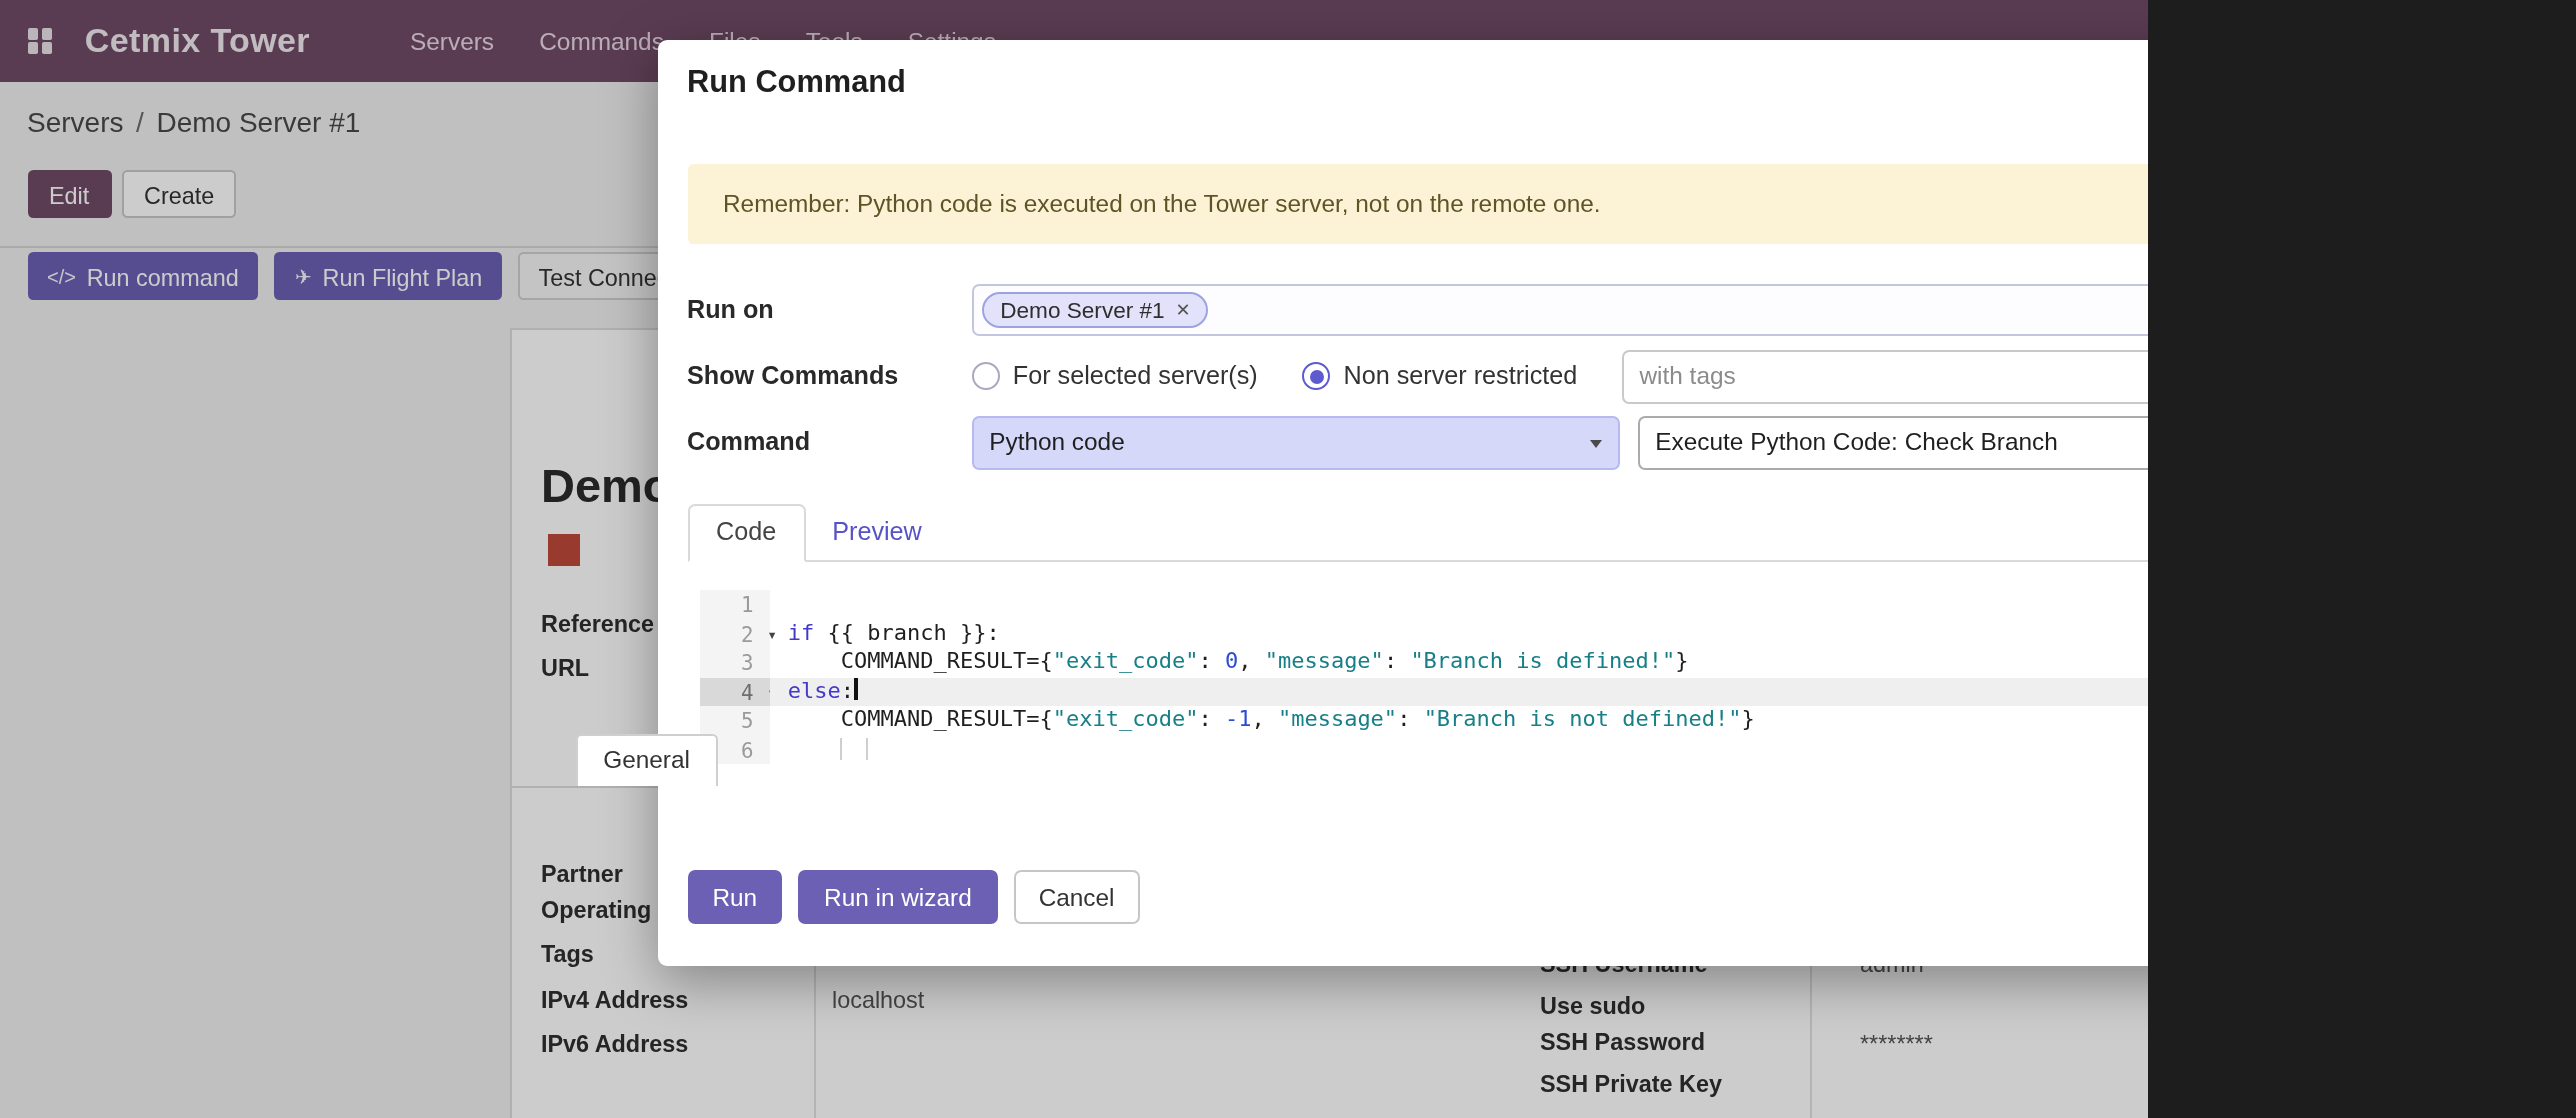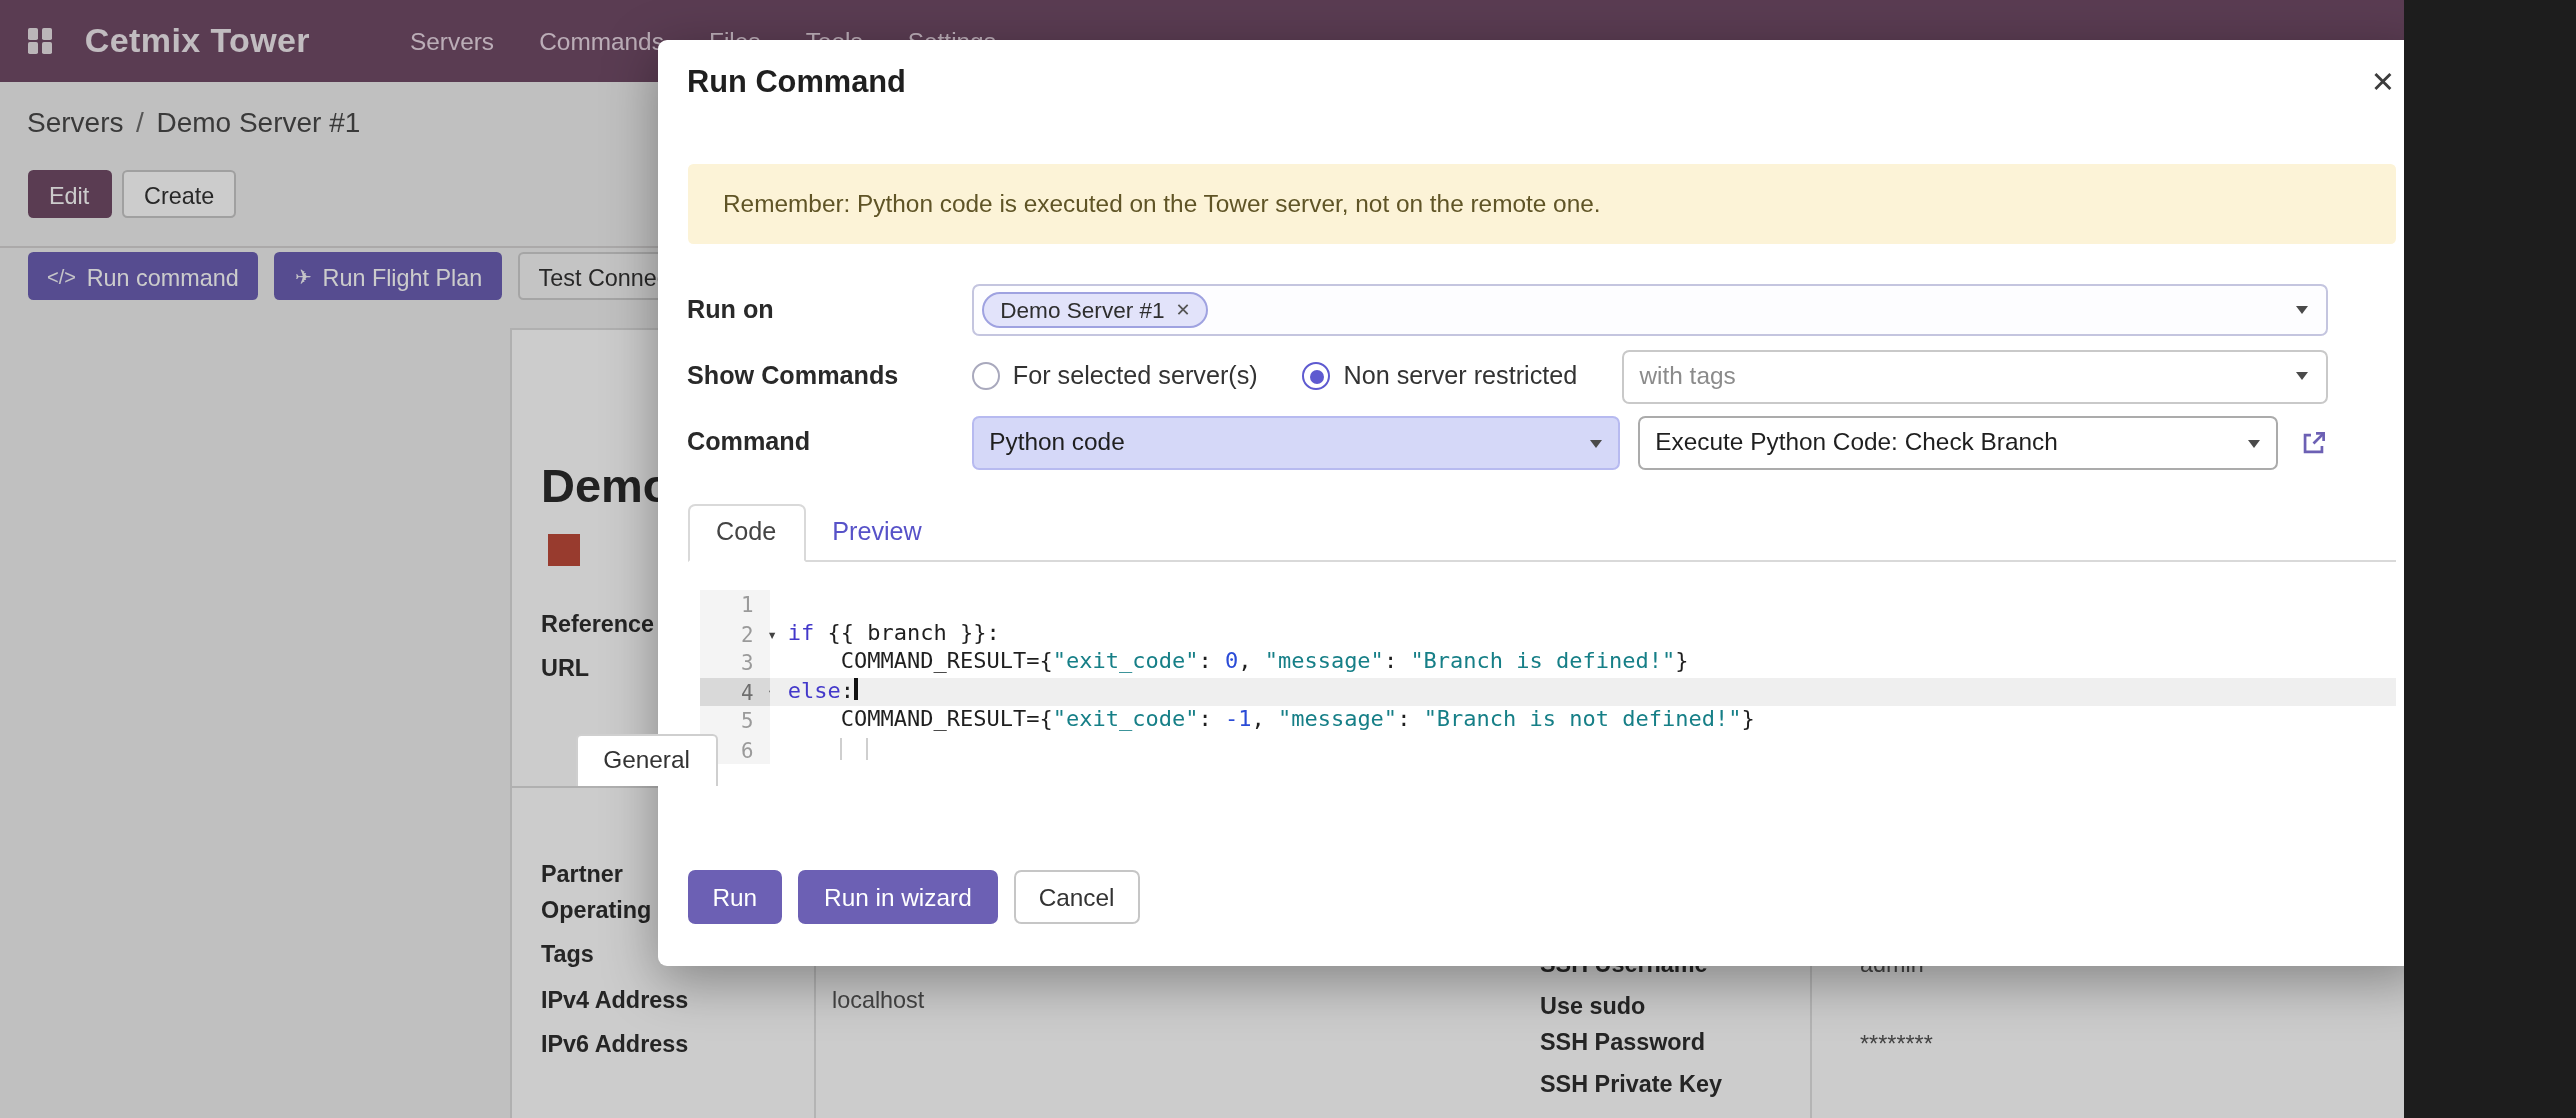--- a/index.html
+++ b/index.html
@@ -1,16 +1,16 @@
 <!DOCTYPE html>
 <html style="--navbar-bg: #714B67; --primary: #6c60b4; --accent: #5e5ad0; --warning-bg: #fcf3d7; --warning-text: #5f5426; --tag-bg: #e2e3fa; --select-focus-bg: #d5d8f8; --status-red: #c0392b; --swatch-red: #bf4a3a; --syntax-keyword: #4338ca; --syntax-string: #167f87; --syntax-number: #2a4bd7;font-size:14.5px"><head>
 <meta charset="utf-8">
 <style>
   html,body{margin:0;padding:0;background:#1d1d1d;overflow:hidden;}
-  #stage{position:relative;width:2404px;height:1118px;overflow:hidden;background:#c4b5fd;}
+  #stage{position:relative;width:2148px;height:1118px;overflow:hidden;background:#c4b5fd;}
   #screen{position:absolute;left:0;top:0;width:1288px;height:559px;transform:scale(2);transform-origin:0 0;
           font-family:"Liberation Sans",sans-serif;}
 
   
   .app{position:absolute;inset:0;background:#f1f0f0;}
   .navbar{position:absolute;top:0;left:0;right:0;height:41px;background:var(--navbar-bg,#714B67);
           display:flex;align-items:center;padding:0 13.5px;}
   .apps-icon{width:12.6px;height:12.6px;display:grid;grid-template-columns:5.4px 5.4px;grid-template-rows:5.4px 5.4px;gap:1.8px;margin-right:16.3px;cursor:pointer;}
   .apps-icon i{background:rgba(255,255,255,.85);border-radius:0.9px;}
   .brand{font-size:17px;font-weight:700;color:#f2ebf0;letter-spacing:0.2px;}

